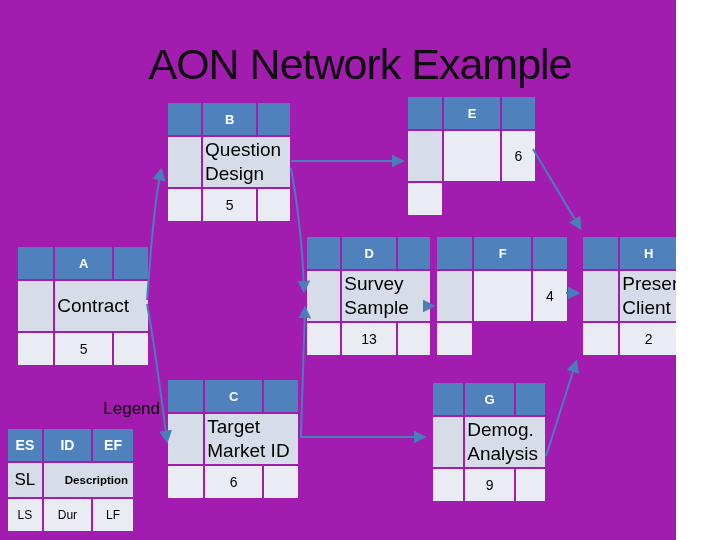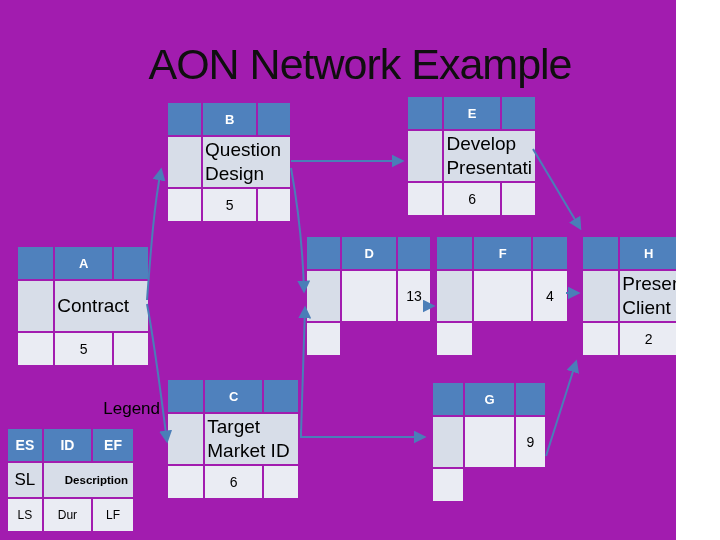--- a/index.html
+++ b/index.html
@@ -74,51 +74,52 @@
     <div class="cell nm"></div>
     <div class="cell nm">6</div>
     <div class="cell nm"></div>
   </div>
 
   <div class="node node-d">
     <div class="cell hd"></div>
     <div class="cell hd">D</div>
     <div class="cell hd"></div>
     <div class="cell ds"></div>
+    <div class="cell ds desc">Survey Sample</div>
     <div class="cell nm"></div>
     <div class="cell nm">13</div>
     <div class="cell nm"></div>
   </div>
 
   <div class="node node-e">
     <div class="cell hd"></div>
     <div class="cell hd">E</div>
     <div class="cell hd"></div>
     <div class="cell ds"></div>
-    <div class="cell ds desc">Develop Presentati</div>
     <div class="cell nm"></div>
     <div class="cell nm">6</div>
     <div class="cell nm"></div>
   </div>
 
   <div class="node node-f">
     <div class="cell hd"></div>
     <div class="cell hd">F</div>
     <div class="cell hd"></div>
     <div class="cell ds"></div>
     <div class="cell nm"></div>
     <div class="cell nm">4</div>
     <div class="cell nm"></div>
   </div>
 
   <div class="node node-g">
     <div class="cell hd"></div>
     <div class="cell hd">G</div>
     <div class="cell hd"></div>
     <div class="cell ds"></div>
+    <div class="cell ds desc">Demog. Analysis</div>
     <div class="cell nm"></div>
     <div class="cell nm">9</div>
     <div class="cell nm"></div>
   </div>
 
   <div class="node node-h">
     <div class="cell hd"></div>
     <div class="cell hd">H</div>
     <div class="cell hd"></div>
     <div class="cell ds"></div>

